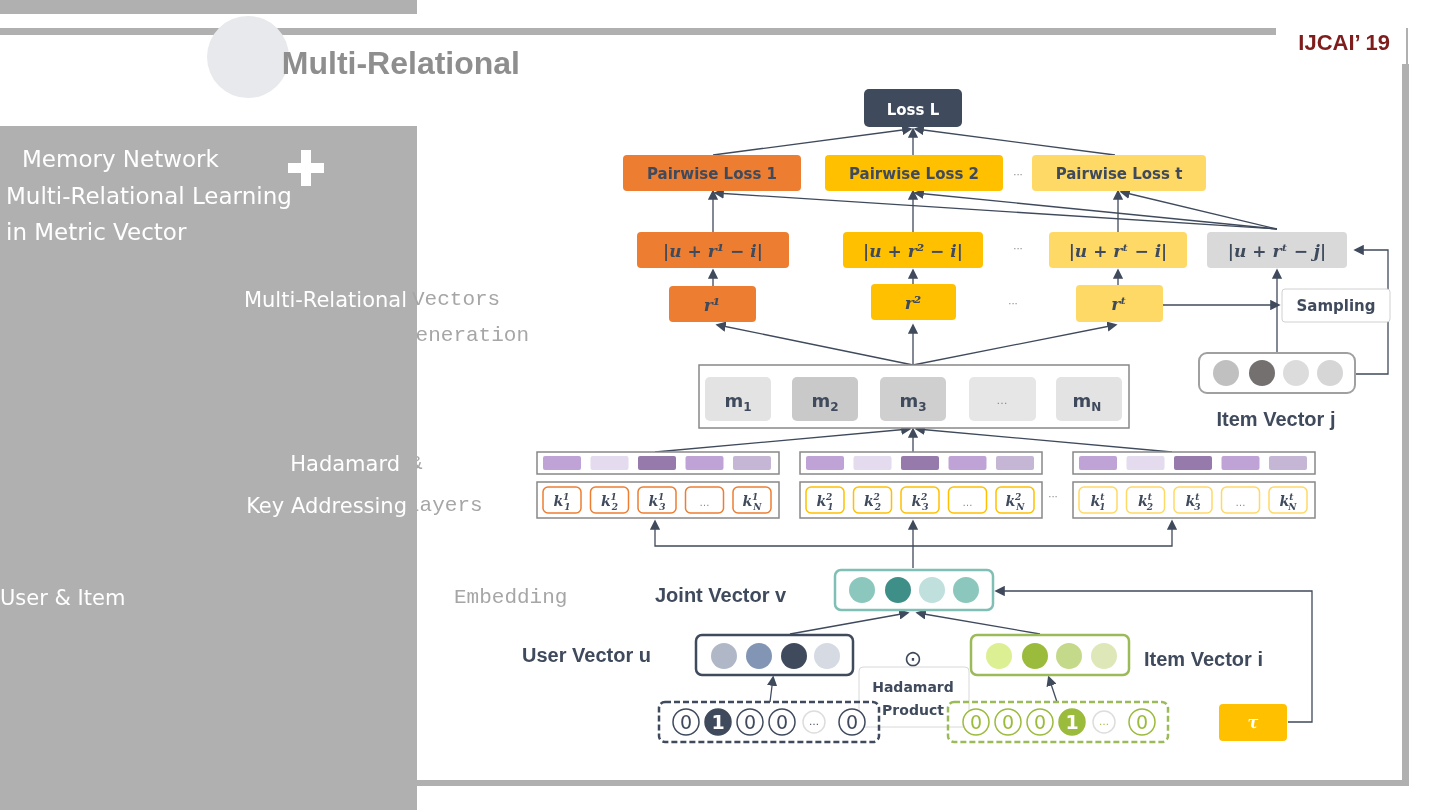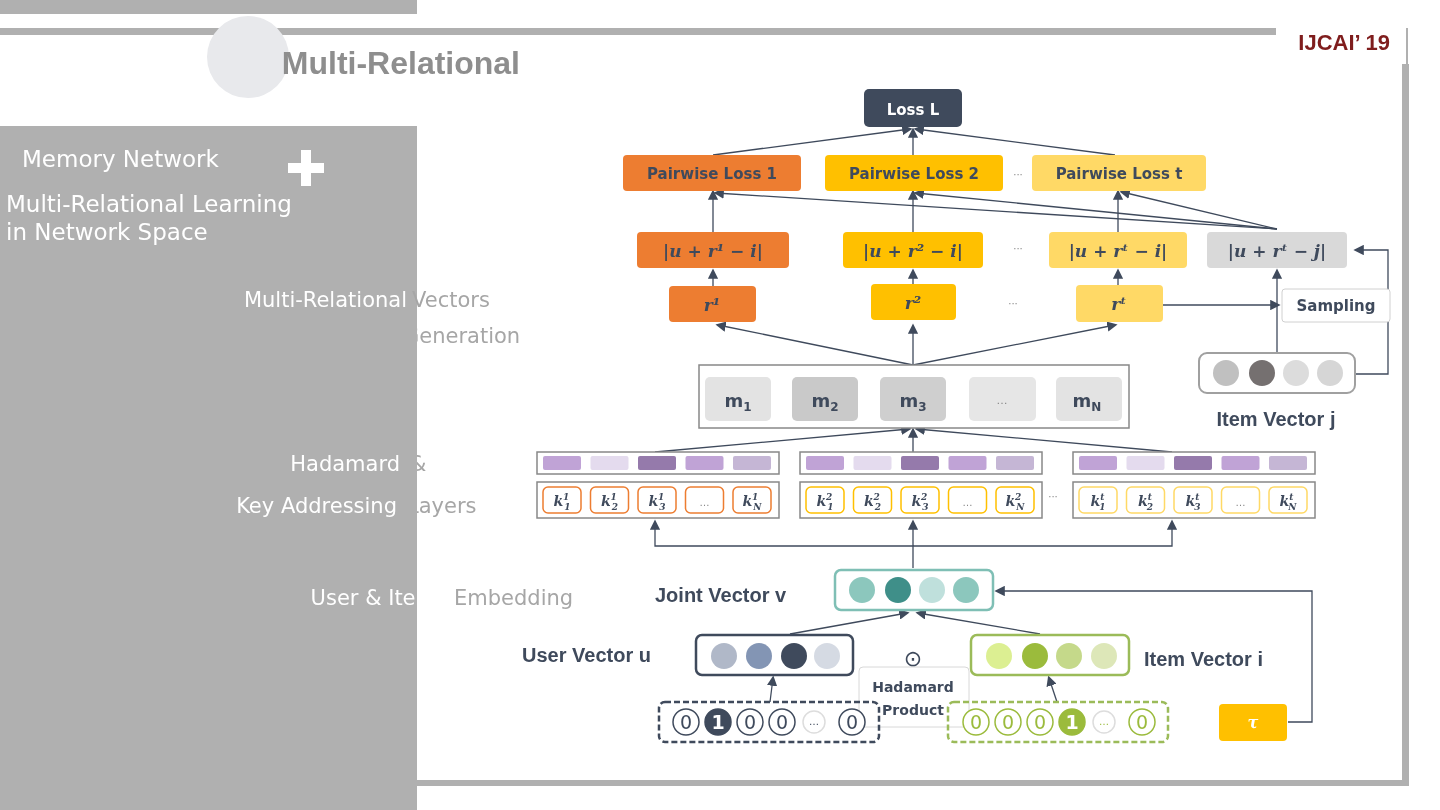--- a/index.html
+++ b/index.html
@@ -16,21 +16,21 @@
   .deco-circle { left:207px; top:16px; width:82px; height:82px; border-radius:50%; background:#e8e9ec; }
   .title { left:60px; top:44px; width:460px; text-align:right; color:#8e8e8e; font-weight:bold;
            font-size:32px; line-height:38px; }
   .venue { left:1250px; top:30px; width:140px; text-align:right; color:#7f1d1d; font-weight:bold; font-size:22px; }
   .panel-text { color:#ffffff; font-family:"DejaVu Sans", sans-serif; font-size:23px; line-height:36px; }
   .plus { left:288px; top:150px; width:36px; height:36px; }
   .plus:before { content:""; position:absolute; left:13px; top:0; width:10px; height:36px; background:#fff; }
   .plus:after { content:""; position:absolute; left:0; top:13px; width:36px; height:10px; background:#fff; }
   .side-label { font-family:"DejaVu Sans", sans-serif; font-size:21px; line-height:36px; white-space:nowrap; }
   .side-white { color:#ffffff; }
-  .side-gray { color:#a6a6a6; }
+  .side-gray { color:#a6a6a6;font-family:Liberation Mono, monospace; }
 
   
   svg text { font-family:"DejaVu Sans", sans-serif; }
   .box-text { font-weight:bold; fill:#3f4a5c; }
   .math { font-family:"DejaVu Serif", serif; font-style:italic; font-weight:bold; fill:#3f4a5c; }
   .lbl { font-family:"Liberation Sans", sans-serif; font-weight:bold; fill:#3f4a5c; }
 </style>
 </head>
 <body>
 
@@ -42,47 +42,47 @@
 <div class="abs deco-circle"></div>
 
 <div class="abs title">
   <div>Multi-Relational</div>
 </div>
 <div class="abs venue">IJCAI’ 19</div>
 
 <div class="abs left-panel"></div>
 <div class="abs panel-text" style="left:22px; top:132px;margin-top:9px;">Memory Network</div>
 <div class="abs plus"></div>
-<div class="abs panel-text" style="left:6px; top:186px;">Multi-Relational Learning</div>
-<div class="abs panel-text" style="left:6px; top:214px;">in Network Space</div>
+<div class="abs panel-text" style="left:6px; top:178px;">Multi-Relational Learning</div>
+<div class="abs panel-text" style="left:6px; top:214px;">in Metric Vector</div>
 
 <div class="abs side-label" style="left:0; top:282px; width:407px; text-align:right;">
   <span class="side-white">Multi-Relational</span>
 </div>
 <div class="abs side-label side-gray" style="left:417px; top:282px;">
   <span style="margin-left:-5px;">Vectors</span>
 </div>
 <div class="abs side-label side-gray" style="left:417px; top:318px; overflow:hidden; width:130px;">
   <span style="margin-left:-14px;">Generation</span>
 </div>
 
 <div class="abs side-label" style="left:0; top:446px; width:400px; text-align:right;">
   <span class="side-white">Hadamard</span>
 </div>
 <div class="abs side-label side-gray" style="left:417px; top:446px; overflow:hidden; width:20px;">
   <span style="margin-left:-7px;">&amp;</span>
 </div>
-<div class="abs side-label" style="left:4px; top:488px; width:393px; text-align:right;">
+<div class="abs side-label" style="left:14px; top:488px; width:393px; text-align:right;">
   <span class="side-white">Key Addressing</span>
 </div>
 <div class="abs side-label side-gray" style="left:417px; top:488px; overflow:hidden; width:80px;">
   <span style="margin-left:-10px;">Layers</span>
 </div>
 
-<div class="abs side-label" style="left:0; top:580px; width:408px; text-align:right;padding-left:28px;">
+<div class="abs side-label" style="left:0; top:580px; width:408px; ">
   <span class="side-white">User &amp; Item</span>
 </div>
 <div class="abs side-label side-gray" style="left:417px; top:580px;margin-left:37px;">
   <span>Embedding</span>
 </div>
 
 <svg class="abs" style="left:0; top:0;" width="1440" height="810">
   <defs>
     <marker id="arr" markerWidth="8" markerHeight="8" refX="6" refY="4" orient="auto">
       <path d="M0,0 L8,4 L0,8 Z" fill="#3f4a5c"></path>

